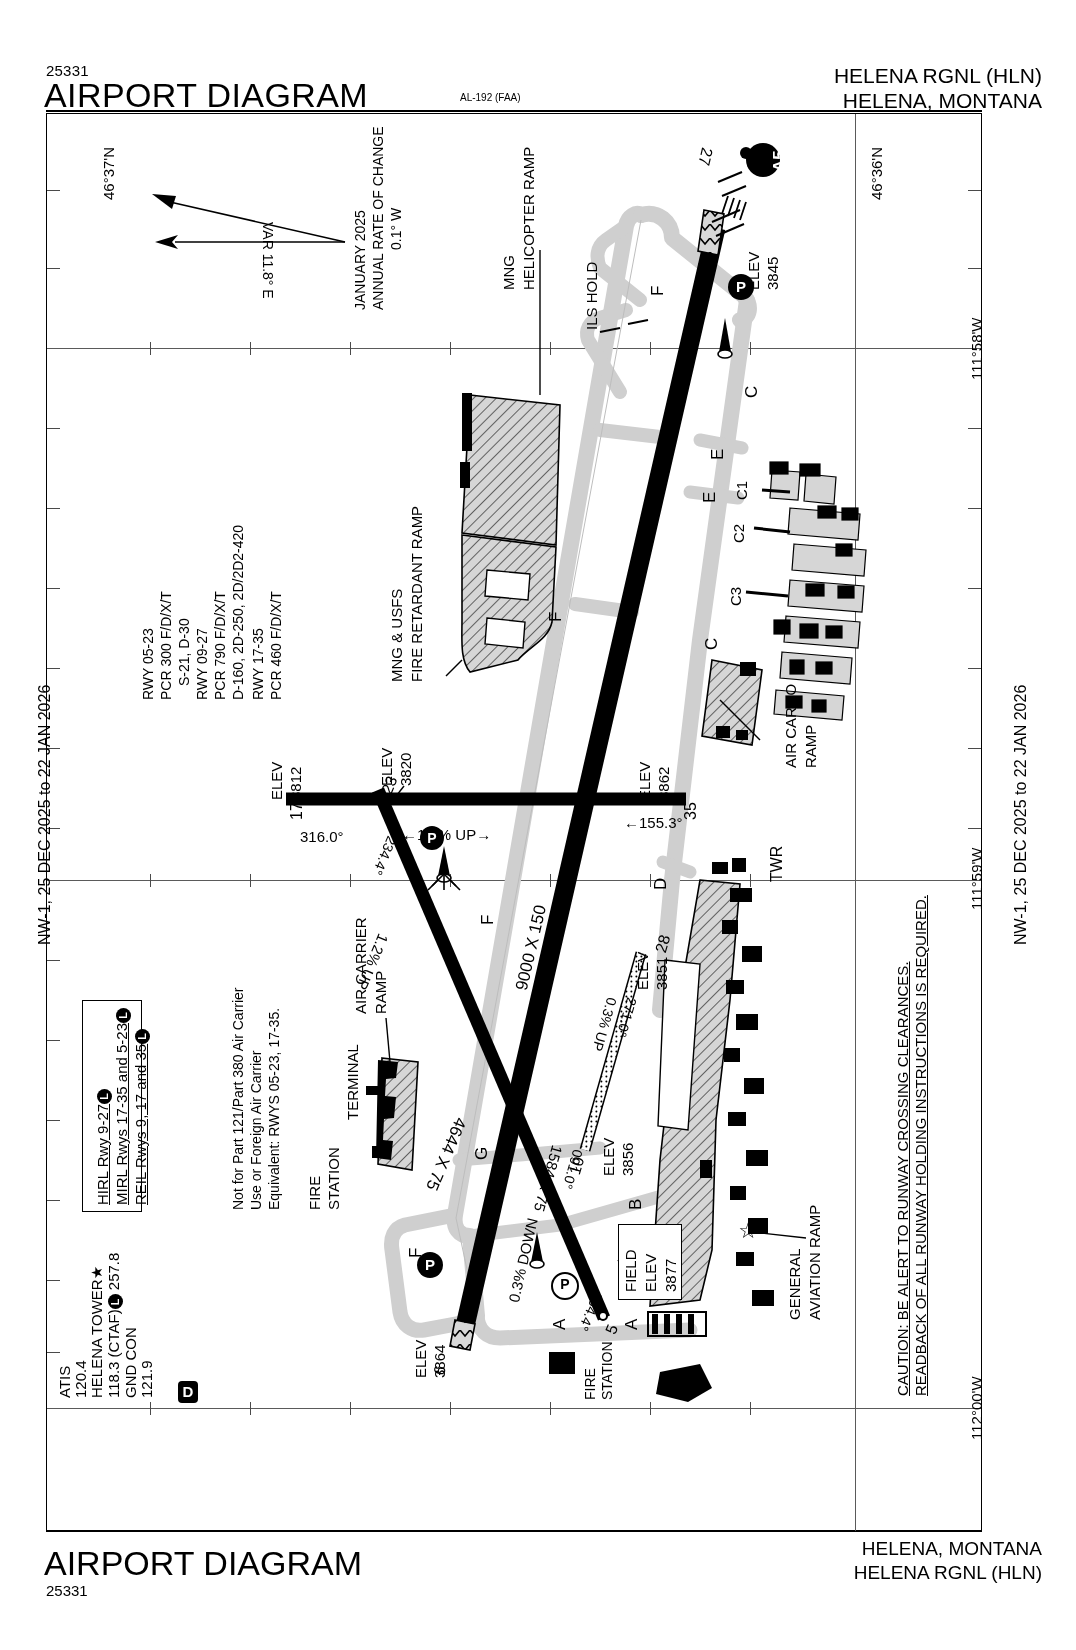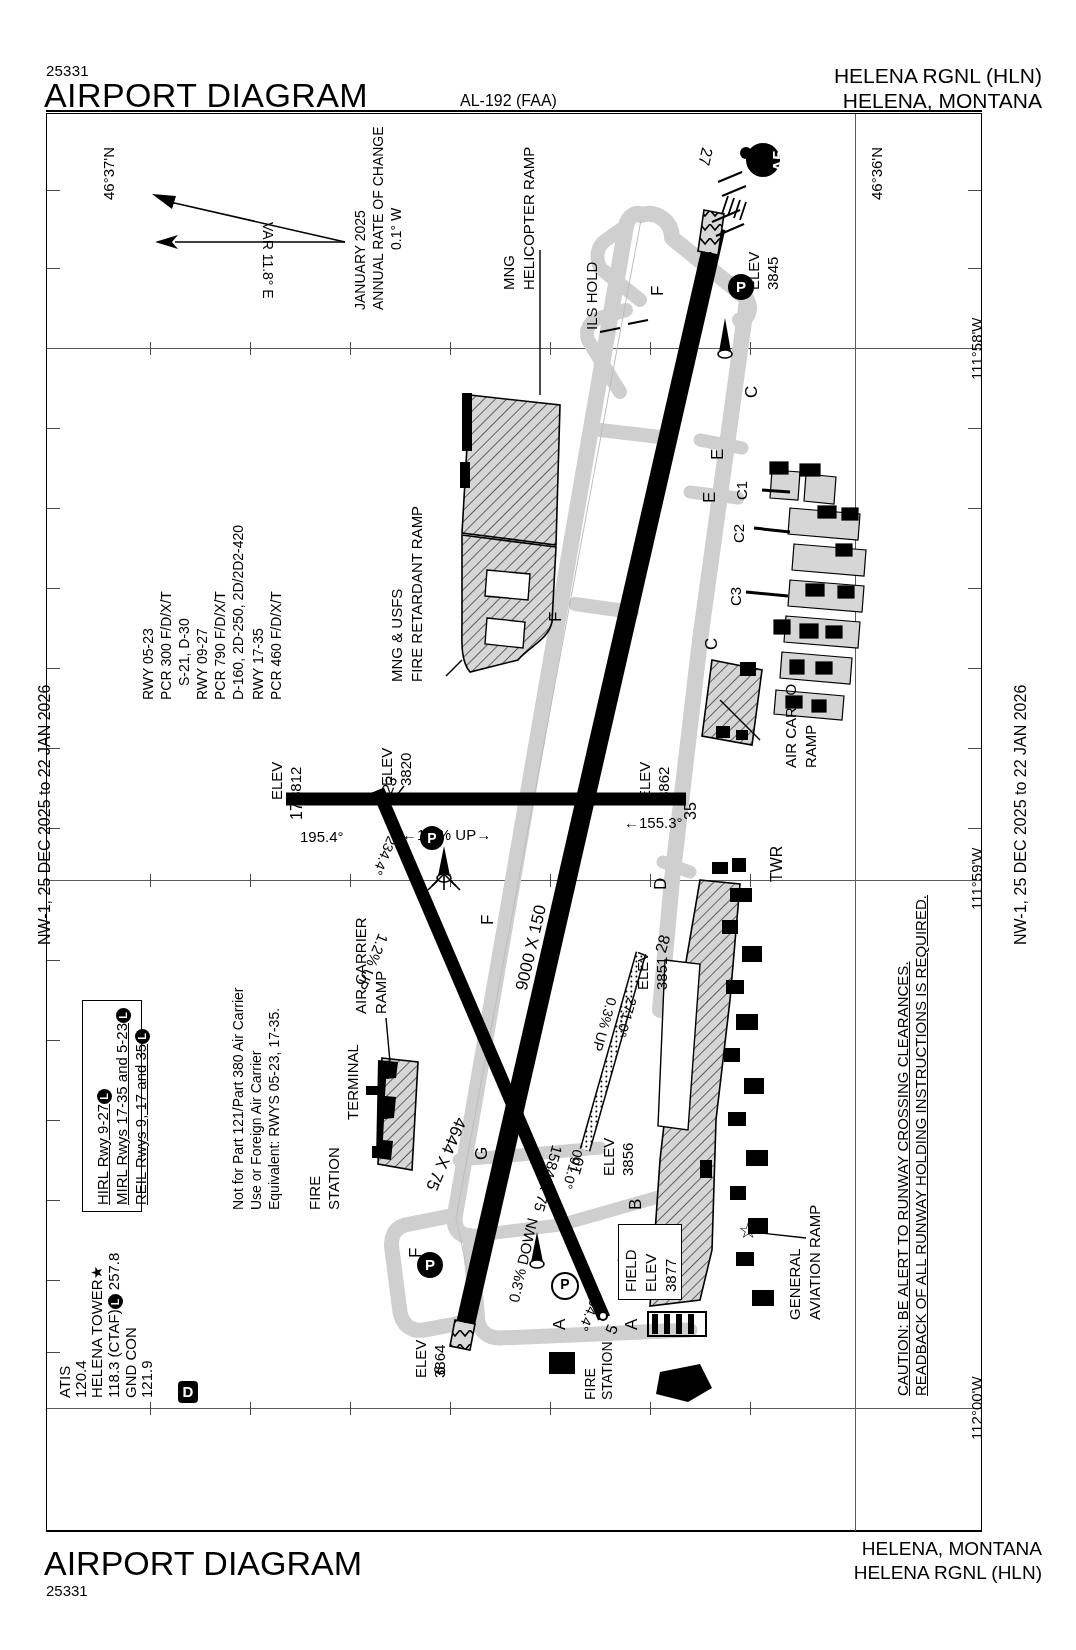--- a/index.html
+++ b/index.html
@@ -5,21 +5,21 @@
   html,body{margin:0;padding:0;background:#ffffff;}
   body{width:1076px;height:1650px;position:relative;overflow:hidden;
        font-family:"Liberation Sans",sans-serif;color:#000;}
   .pg{position:absolute;left:0;top:0;width:1076px;height:1650px;}
   .abs{position:absolute;}
   .nos{white-space:nowrap;}
 
   
   #chart-number-top{left:46px;top:62px;font-size:15px;letter-spacing:.2px;}
   #title-top{left:44px;top:76px;font-size:34px;letter-spacing:.4px;font-weight:400;}
-  #al-code{left:460px;top:92px;font-size:16px;}
+  #al-code{left:460px;top:92px;font-size:10px;}
   #apt-name-top{right:34px;top:64px;font-size:21px;text-align:right;}
   #apt-city-top{right:34px;top:89px;font-size:21px;text-align:right;}
   #title-bot{left:44px;top:1544px;font-size:34px;}
   #chart-number-bot{left:46px;top:1582px;font-size:15px;}
   #apt-city-bot{right:34px;top:1538px;font-size:19px;text-align:right;}
   #apt-name-bot{right:34px;top:1562px;font-size:19px;text-align:right;}
 
   
   .frame{left:46px;top:113px;width:936px;height:1419px;border:1.6px solid #000;box-sizing:border-box;}
   .gl{background:#5a5a5a;}
@@ -392,21 +392,21 @@
   </div>
 
   <div class="abs nos" style="left:512px;top:988px;font-size:17px;transform:rotate(-77deg);transform-origin:0 0;">9000 X 150</div>
   <div class="abs nos" style="left:687px;top:300px;font-size:14px;transform:rotate(-77deg);transform-origin:0 0;">270.9°</div>
   <div class="abs nos" style="left:463px;top:1302px;font-size:14px;transform:rotate(-77deg);transform-origin:0 0;">090.9°</div>
   <div class="abs nos" style="left:505px;top:1300px;font-size:15px;transform:rotate(-77deg);transform-origin:0 0;">0.3% DOWN</div>
   <div class="abs nos" style="left:716px;top:150px;font-size:16px;transform:rotate(-77deg) rotate(180deg);transform-origin:0 0;">27</div>
   <div class="abs nos" style="left:449px;top:1368px;font-size:16px;transform:rotate(-77deg) rotate(180deg);transform-origin:0 0;">9</div>
 
   <div class="abs nos" style="left:414px;top:790px;font-size:17px;">1575 X 75</div>
-  <div class="abs nos" style="left:300px;top:828px;font-size:15px;">195.4°</div>
+  <div class="abs nos" style="left:300px;top:828px;font-size:15px;">316.0°</div>
   <div class="abs nos" style="left:624px;top:814px;font-size:15px;">←<span>155.3°</span></div>
   <div class="abs nos" style="left:402px;top:826px;font-size:15px;">←<span>1.7% UP</span>→</div>
   <div class="abs nos r90" style="left:288px;top:820px;font-size:16px;">17</div>
   <div class="abs nos r90" style="left:682px;top:820px;font-size:16px;">35</div>
 
   <div class="abs nos" style="left:470px;top:1122px;font-size:17px;transform:rotate(-67deg) rotate(180deg);transform-origin:0 0;">4644 X 75</div>
   <div class="abs nos" style="left:400px;top:840px;font-size:14px;transform:rotate(-67deg) rotate(180deg);transform-origin:0 0;">234.4°</div>
   <div class="abs nos" style="left:606px;top:1296px;font-size:14px;transform:rotate(-67deg) rotate(180deg);transform-origin:0 0;">054.4°</div>
   <div class="abs nos" style="left:392px;top:938px;font-size:15px;transform:rotate(-67deg) rotate(180deg);transform-origin:0 0;">1.2% UP</div>
   <div class="abs nos" style="left:378px;top:790px;font-size:16px;transform:rotate(-67deg);transform-origin:0 0;">23</div>

